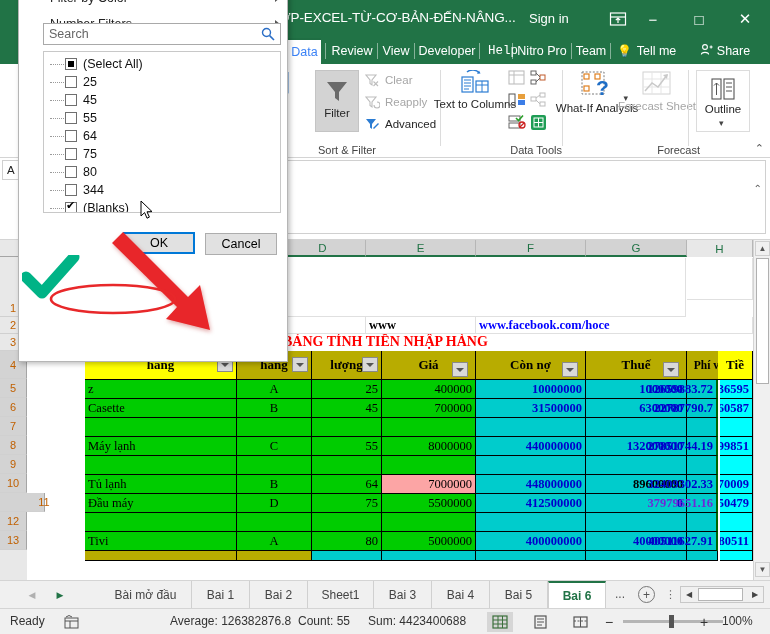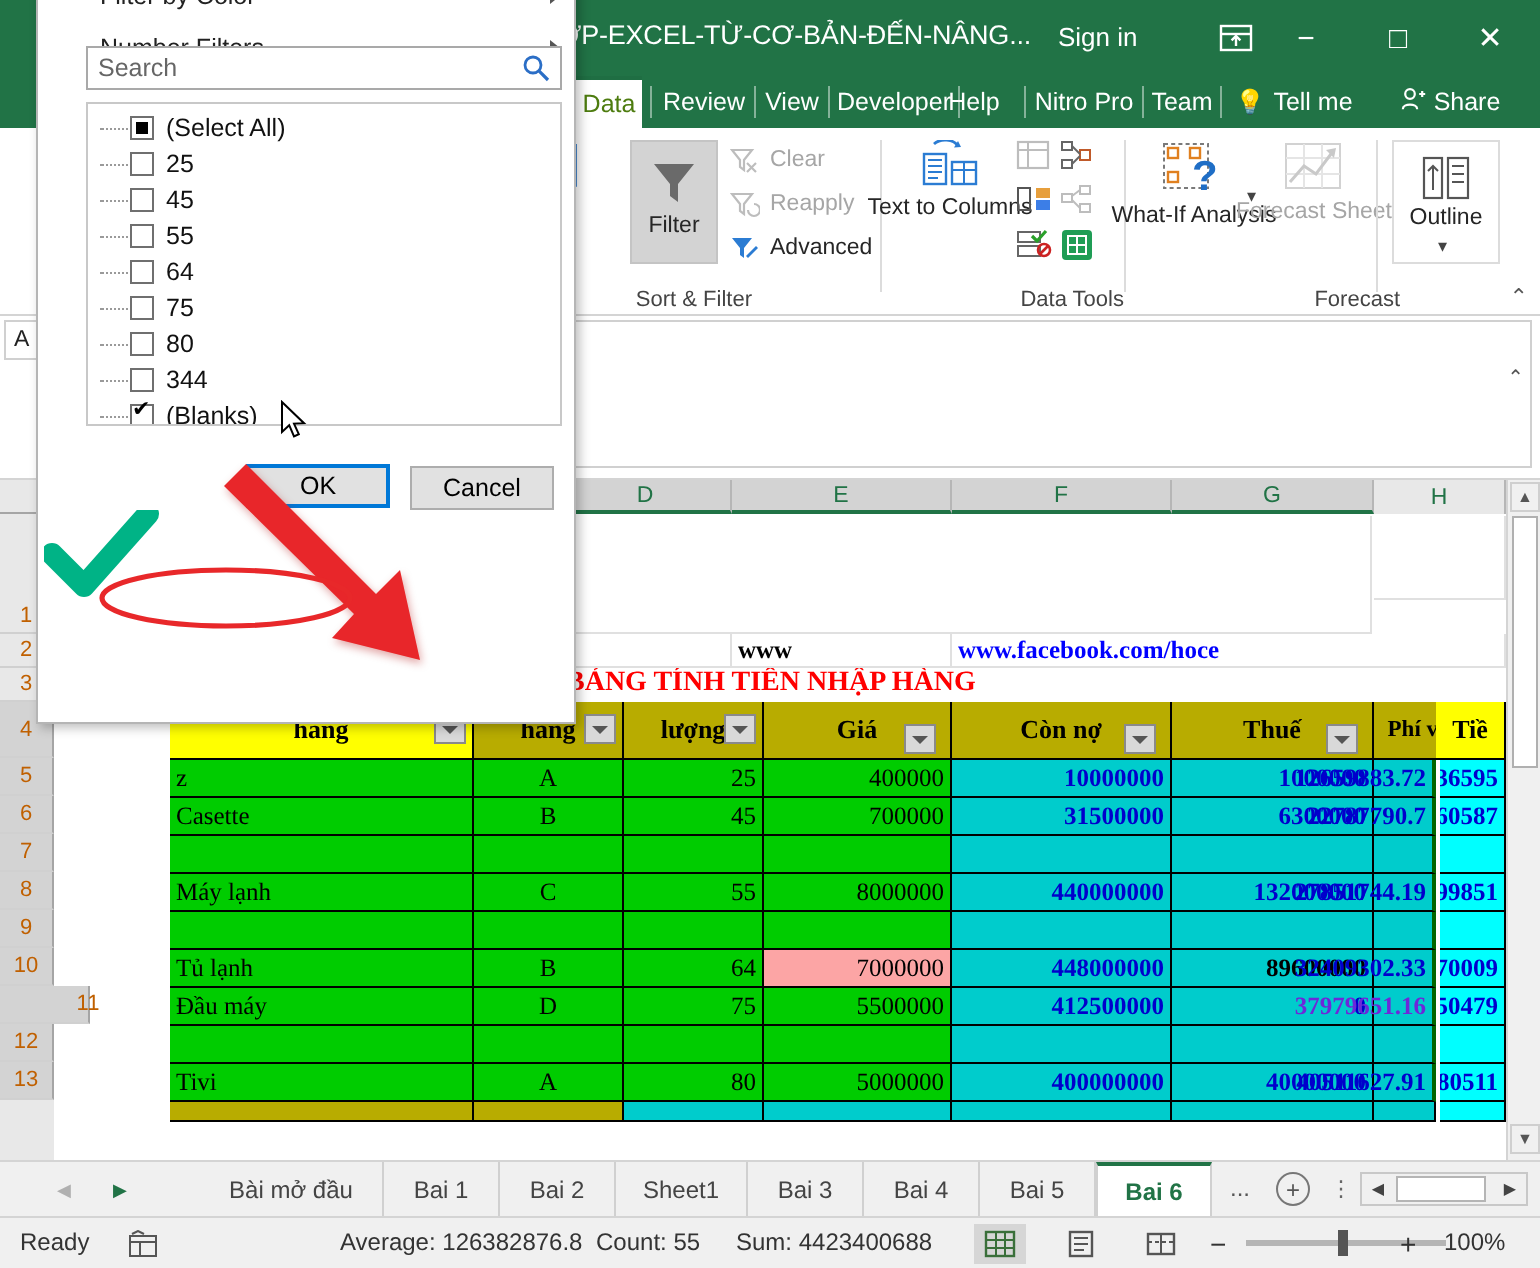--- a/index.html
+++ b/index.html
@@ -45,21 +45,21 @@
     position: absolute; left: 0; top: 38px; width: 770px; height: 26px;
     background: #217346;
   }
   .tab {
     position: absolute; top: 0; height: 26px;
     color: #ffffff; font-size: 12.5px;
     display: flex; align-items: center; justify-content: center;
     padding: 0 7px; white-space: nowrap;
   }
   .tab.active {
-    background: #ffffff; color: #4d7c0f; font-weight: normal;
+    background: #ffffff; color: #3b82f6; font-weight: normal;
     border-top: 2px solid #1f6e43;
   }
   .tabsep {
     position: absolute; top: 5px; width: 1px; height: 16px;
     background: rgba(255,255,255,0.45);
   }
   .tellme-icon { margin-right: 4px; font-size: 12px; }
 
   
   .ribbon {
@@ -322,21 +322,21 @@
 
   <div class="tabstrip">
     <div class="tab active" style="left:288px; width:33px;">Data</div>
     <div class="tabsep" style="left:325px;"></div>
     <div class="tab" style="left:328px; width:48px;">Review</div>
     <div class="tabsep" style="left:377px;"></div>
     <div class="tab" style="left:379px; width:34px;">View</div>
     <div class="tabsep" style="left:414px;"></div>
     <div class="tab" style="left:416px; width:62px;">Developer</div>
     <div class="tabsep" style="left:479px;"></div>
-    <div class="tab" style="left:465px; width:44px;">Help</div>
+    <div class="tab" style="left:481px; width:44px;font-family:Liberation Mono, monospace;">Help</div>
     <div class="tabsep" style="left:512px;"></div>
     <div class="tab" style="left:514px; width:56px;">Nitro Pro</div>
     <div class="tabsep" style="left:571px;"></div>
     <div class="tab" style="left:573px; width:36px;">Team</div>
     <div class="tabsep" style="left:610px;"></div>
     <div class="tab" style="left:614px; width:66px;">
       <span class="tellme-icon">💡</span>
       <span>Tell me</span>
     </div>
     <div class="tab" style="left:690px; width:70px;">

